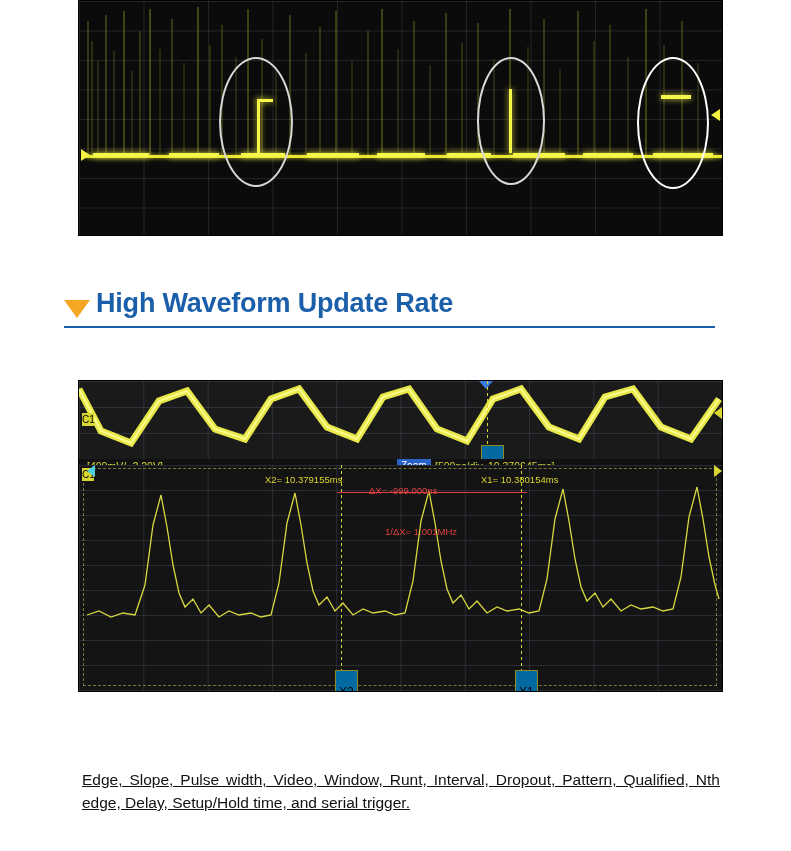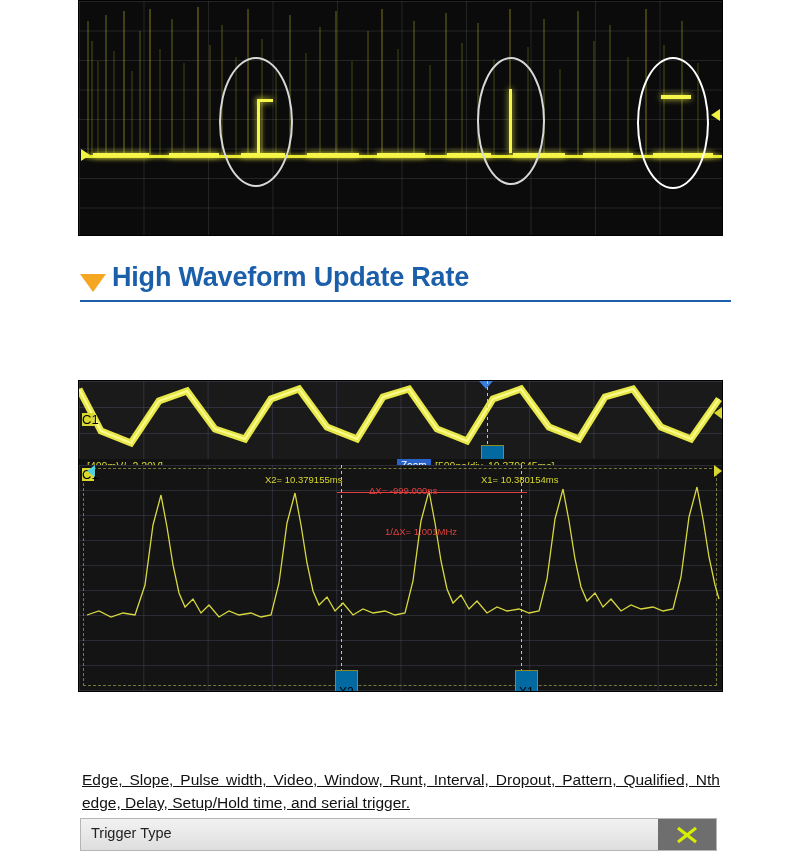--- a/index.html
+++ b/index.html
@@ -87,23 +87,24 @@
   .scope1 .hi-seg {
     position: absolute;
     height: 4px;
     background: #f6f64a;
     box-shadow: 0 0 6px rgba(246,246,74,0.9);
   }
 
   
   .section-head {
     position: absolute;
-    left: 80px;
+    left: 64px;
     width: 651px;
     height: 40px;
+    margin-top: 26px;
   }
   .section-head .tri {
     position: absolute;
     left: 0;
     top: 12px;
     width: 0; height: 0;
     border-left: 13px solid transparent;
     border-right: 13px solid transparent;
     border-top: 18px solid #F5A623;
   }
@@ -182,21 +183,21 @@
     left: 4px; top: 3px;
     width: 634px; height: 218px;
     border: 1px dashed rgba(200,200,90,0.55);
     box-sizing: border-box;
   }
   .ch-badge {
     position: absolute;
     width: 12px; height: 13px;
     background: #d8d830;
     color: #000;
-    font-size: 13px;
+    font-size: 10px;
     line-height: 13px;
     text-align: right;
     font-family: "Liberation Sans", sans-serif;
   }
   .scope2 .labelbar {
     position: absolute;
     left: 0;
     top: 78px;
     width: 643px;
     height: 16px;
@@ -430,23 +431,14 @@
       <div class="cursor-v" style="left:262px; top:0px; height:205px;"></div>
       <div class="cursor-v" style="left:442px; top:0px; height:205px;"></div>
       <div class="cursor-tag" style="left:256px; top:205px;">X2</div>
       <div class="cursor-tag" style="left:436px; top:205px;">X1</div>
     </div>
   </div>
 
 
   <div class="para" style="left:82px; top:768px; width:638px;text-decoration:underline;">Edge, Slope, Pulse width, Video, Window, Runt, Interval, Dropout, Pattern, Qualified, Nth edge, Delay, Setup/Hold time, and serial trigger.</div>
 
-  <div class="trigbar">
-    <div class="label">Trigger Type</div>
-    <div class="closebox">
-      <svg width="30" height="24" viewBox="0 0 30 24">
-        <line x1="6" y1="5" x2="24" y2="19" stroke="#d8f000" stroke-width="3"></line>
-        <line x1="24" y1="5" x2="6" y2="19" stroke="#d8f000" stroke-width="3"></line>
-      </svg>
-    </div>
-  </div>
 
 </div>
 
 </body></html>

